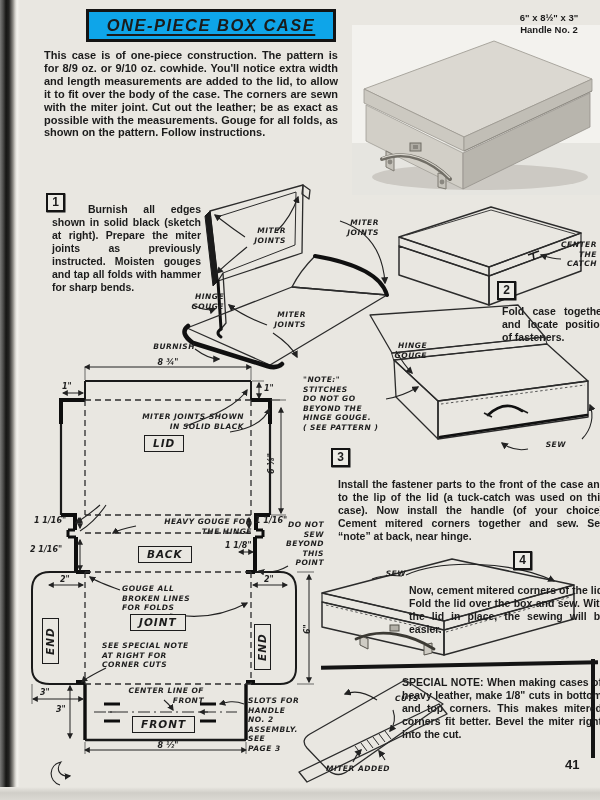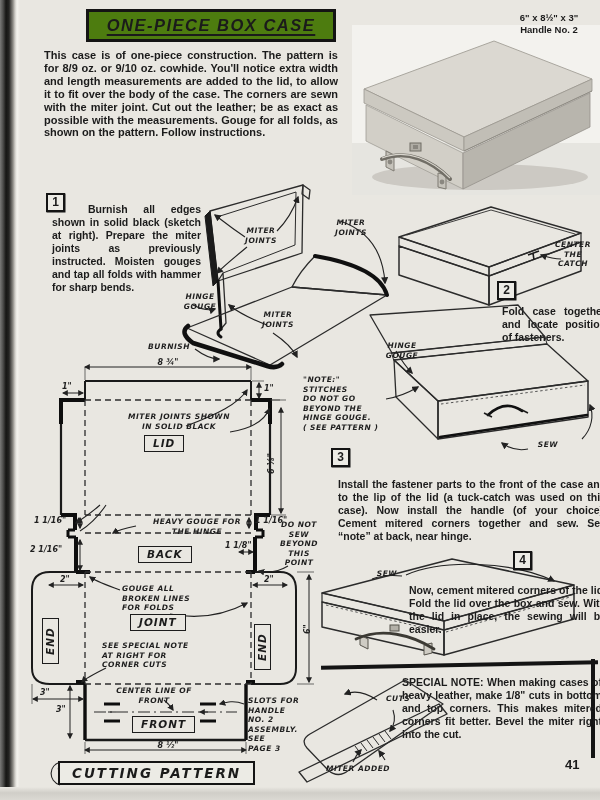--- a/index.html
+++ b/index.html
@@ -3,32 +3,32 @@
 <meta charset="utf-8">
 <style>
   html,body{margin:0;padding:0;background:#b9b7b2;}
   .sheet{position:relative;width:600px;height:800px;background:#e9e7e1;overflow:hidden;
          font-family:"Liberation Sans",sans-serif;color:#1b1b1b;}
   .spine{position:absolute;left:0;top:0;width:20px;height:800px;
          background:linear-gradient(90deg,#7a7a78 0,#4e4e4c 3px,#161614 6px,#242422 9px,#8e8c87 13px,#cfcdc7 15px,#f4f3ee 17px,#e9e7e1 20px);}
   .bottom-edge{position:absolute;left:0;top:787px;width:600px;height:13px;
          background:linear-gradient(180deg,#e9e7e1 0,#d0cec8 45%,#dbd9d3 100%);}
   .title-box{position:absolute;left:86px;top:9px;width:244px;height:27px;border:3px solid #141414;
-         display:flex;align-items:center;justify-content:center;background:#4d7c0f;}
+         display:flex;align-items:center;justify-content:center;background:#0ea5e9;}
   .title-box span{font:italic 800 16.5px "Liberation Sans",sans-serif;letter-spacing:1.5px;
          text-decoration:underline;text-underline-offset:3px;text-decoration-thickness:1.5px;}
   .intro{position:absolute;left:44px;top:49px;width:294px;margin:0;
          font:700 11px/12.9px "Liberation Sans",sans-serif;text-align:justify;}
   .caption{position:absolute;left:500px;top:12px;width:98px;
          font:700 9.5px/11.5px "Liberation Sans",sans-serif;text-align:center;white-space:pre-line;}
   .badge{position:absolute;width:15px;height:15px;border:2px solid #141414;background:#ecebe5;
          font:800 12px/15px "Liberation Sans",sans-serif;text-align:center;box-shadow:0.5px 0.5px 0 #141414;}
   .step-text{position:absolute;font:700 10.5px/13px "Liberation Sans",sans-serif;text-align:justify;margin:8px;}
   .hand{position:absolute;font:italic 700 7.5px/1.28 "DejaVu Sans",sans-serif;letter-spacing:0.5px;
-         color:#1f1f1f;white-space:pre-line;text-align:center;}
+         color:#1f1f1f;white-space:pre-line;text-align:right;}
   .hand.tl{text-align:left;}
   .dim{position:absolute;font:italic 700 8px/1.1 "DejaVu Sans",sans-serif;color:#1f1f1f;white-space:nowrap;}
   .rot{transform:rotate(-90deg);transform-origin:left top;}
   .panel-box{position:absolute;border:1.6px solid #1c1c1c;padding:1px 8px;background:#e9e7e1;
          font:italic 800 10.5px/1.2 "DejaVu Sans",sans-serif;letter-spacing:1px;}
   .cut-box{position:absolute;border:2.4px solid #141414;padding:2px 12px;background:#ecebe5;
          font:italic 800 13.5px/1.2 "DejaVu Sans",sans-serif;letter-spacing:2px;}
   .rule-top{position:absolute;left:321px;top:663px;width:277px;height:3.6px;background:#141414;
          transform:rotate(-1.1deg);}
   .rule-right{position:absolute;left:591px;top:659px;width:3.6px;height:99px;background:#141414;}
@@ -340,17 +340,16 @@
 AT RIGHT FOR
 CORNER CUTS</div>
     <div class="hand" style="left:86px;top:334px;width:100px">CENTER LINE OF
 FRONT</div>
     <div class="hand tl" style="left:230px;top:344px;width:64px">SLOTS FOR
 HANDLE
 NO. 2
 ASSEMBLY.
 SEE
 PAGE 3</div>
-    <div class="cut-box" style="left:40px;top:409px">CUTTING PATTERN</div>
   </div>
 
   <div class="pagenum">41</div>
 </div>
 
 </body></html>

